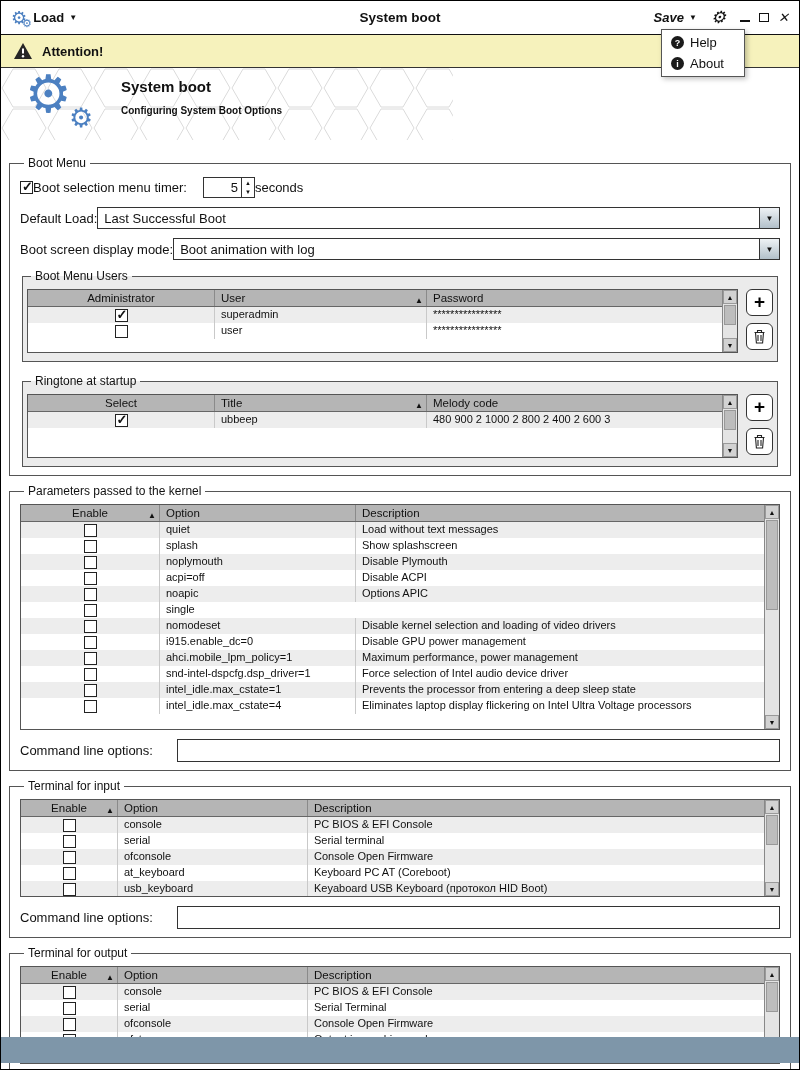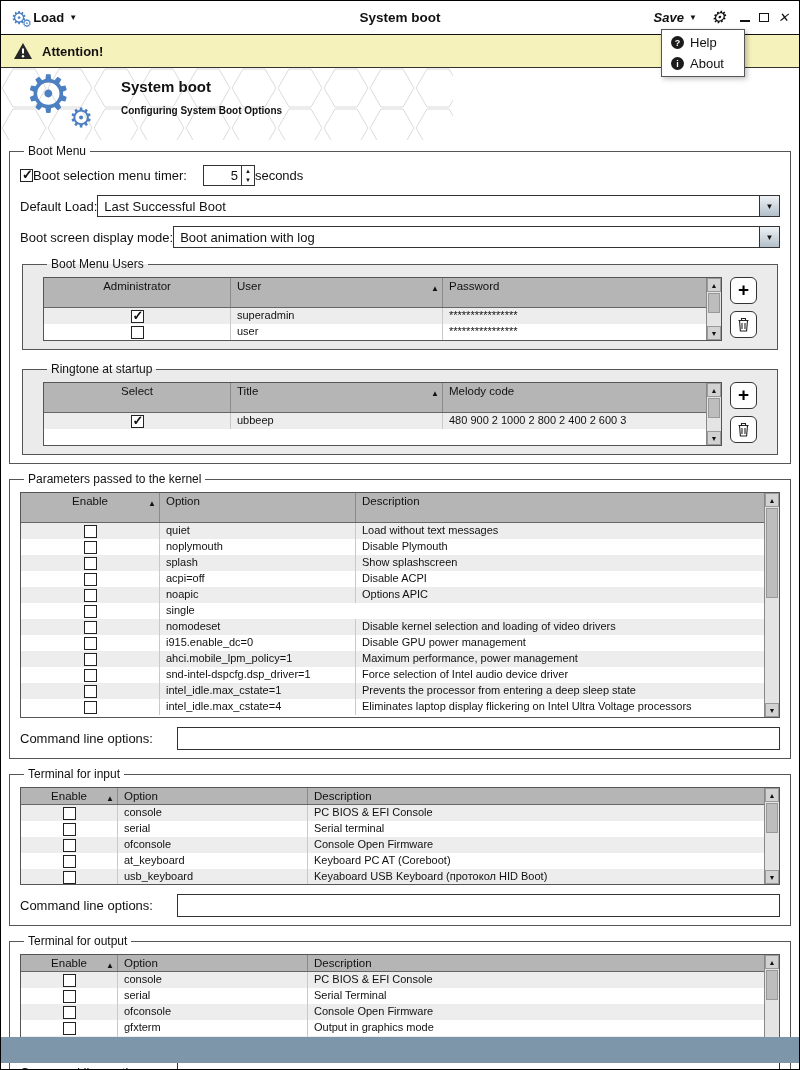--- a/index.html
+++ b/index.html
@@ -37,40 +37,40 @@
   .hexbg { position: absolute; left: 0; top: 0; }
   .hdr-gears { position: absolute; left: 24px; top: 0px; color: #4c80c1; }
   .hdr-gears .gA { font-size: 52px; line-height: 1; }
   .hdr-gears .gB { position: absolute; font-size: 27px; left: 44px; top: 34px; }
   .hdr-text { position: absolute; left: 120px; top: 10px; }
   .hdr-title { font-size: 15px; font-weight: 700; }
   .hdr-sub { font-size: 10px; font-weight: 700; margin-top: 10px; }
   
   fieldset { border: 1px solid #555; margin: 0 8px; padding: 4px 10px 8px; background: #fff; }
   legend { font-size: 12px; padding: 0 4px; margin-left: 4px; }
-  fieldset.inner { background: #ebebeb; margin: 4px 2px 0; padding: 4px 20px 8px; }
+  fieldset.inner { background: #ebebeb; margin: 4px 2px 0; padding: 4px 4px 8px; }
   .frow { display: flex; align-items: center; margin: 3px 0 9px; font-size: 13px; }
   .frow:last-child { margin-bottom: 2px; }
   
   .cb { width: 13px; height: 13px; border: 1px solid #222; background: #fff; display: inline-block; position: relative; flex: none; }
   .cb.checked::after { content: "\2713"; position: absolute; left: 1px; top: -3px; font-size: 13px; font-weight: 700; color: #111; }
   
   .spinner { display: flex; width: 52px; height: 21px; border: 1px solid #333; background: #fff; }
   .spin-val { flex: 1; text-align: right; padding: 2px 3px 0 0; font-size: 13px; }
   .spin-btns { width: 13px; border-left: 1px solid #333; display: flex; flex-direction: column; }
   .spin-btns div { flex: 1; font-size: 6px; display: flex; align-items: center; justify-content: center; }
   
   .combo { display: flex; flex: 1; height: 22px; border: 1px solid #333; background: #fff; }
   .combo-val { flex: 1; font-size: 13px; padding: 3px 6px 0; white-space: nowrap; overflow: hidden; }
   .combo-btn { width: 20px; border-left: 1px solid #333; background: linear-gradient(#eef2f5, #b2c0ca); display: flex; align-items: center; justify-content: center; font-size: 8px; }
   
   .tbl-flex { display: flex; gap: 8px; margin-top: 2px; }
   .tablewrap { flex: 1; display: flex; border: 1px solid #555; background: #fff; overflow: hidden; }
   .tbl { flex: 1; display: flex; flex-direction: column; overflow: hidden; }
-  .thead { height: 30px; line-height: 16px; background: #b5b5b5; border-bottom: 1px solid #666; font-size: 11.5px; }
+  .thead { height: 17px; line-height: 16px; background: #b5b5b5; border-bottom: 1px solid #666; font-size: 11.5px; }
   .hcell { padding: 0 6px; position: relative; white-space: nowrap; overflow: hidden; }
   .hcell + .hcell { border-left: 1px solid #8a8a8a; }
   .hcell.center { text-align: center; }
   .sort { position: absolute; right: 3px; top: 3px; font-size: 8px; }
   .rows { flex: 1; background: #fff; }
   .trow { height: 16px; line-height: 15px; font-size: 11px; }
   .rows > .trow:nth-child(odd) { background: #ededed; }
   .cell { padding: 0 6px; white-space: nowrap; overflow: hidden; }
   .cell + .cell { border-left: 1px solid #c9c9c9; }
   .cell.center { display: flex; align-items: center; justify-content: center; padding: 0; }
@@ -156,21 +156,21 @@
   </svg>
   <div class="hdr-gears">
     <span class="gA">⚙</span><span class="gB">⚙</span>
   </div>
   <div class="hdr-text">
     <div class="hdr-title">System boot</div>
     <div class="hdr-sub">Configuring System Boot Options</div>
   </div>
 </div>
 
-<fieldset style="margin-top:4px">
+<fieldset style="margin-top:16px">
   <legend>Boot Menu</legend>
 
   <div class="frow">
     <span class="cb checked"></span>
     <span>Boot selection menu timer:</span>
     <div class="spinner" style="margin-left:16px">
       <div class="spin-val">5</div>
       <div class="spin-btns">
         <div>▲</div>
         <div>▼</div>
@@ -317,30 +317,30 @@
               <span class="cb"></span>
             </div>
             <div class="cell">quiet</div>
             <div class="cell">Load without text messages</div>
           </div>
 
           <div class="trow grid-kernel">
             <div class="cell center">
               <span class="cb"></span>
             </div>
+            <div class="cell">splash</div>
+            <div class="cell">Show splashscreen</div>
+          </div>
+
+          <div class="trow grid-kernel">
+            <div class="cell center">
+              <span class="cb"></span>
+            </div>
             <div class="cell">noplymouth</div>
             <div class="cell">Disable Plymouth</div>
-          </div>
-
-          <div class="trow grid-kernel">
-            <div class="cell center">
-              <span class="cb"></span>
-            </div>
-            <div class="cell">splash</div>
-            <div class="cell">Show splashscreen</div>
           </div>
 
           <div class="trow grid-kernel">
             <div class="cell center">
               <span class="cb"></span>
             </div>
             <div class="cell">acpi=off</div>
             <div class="cell">Disable ACPI</div>
           </div>
 

